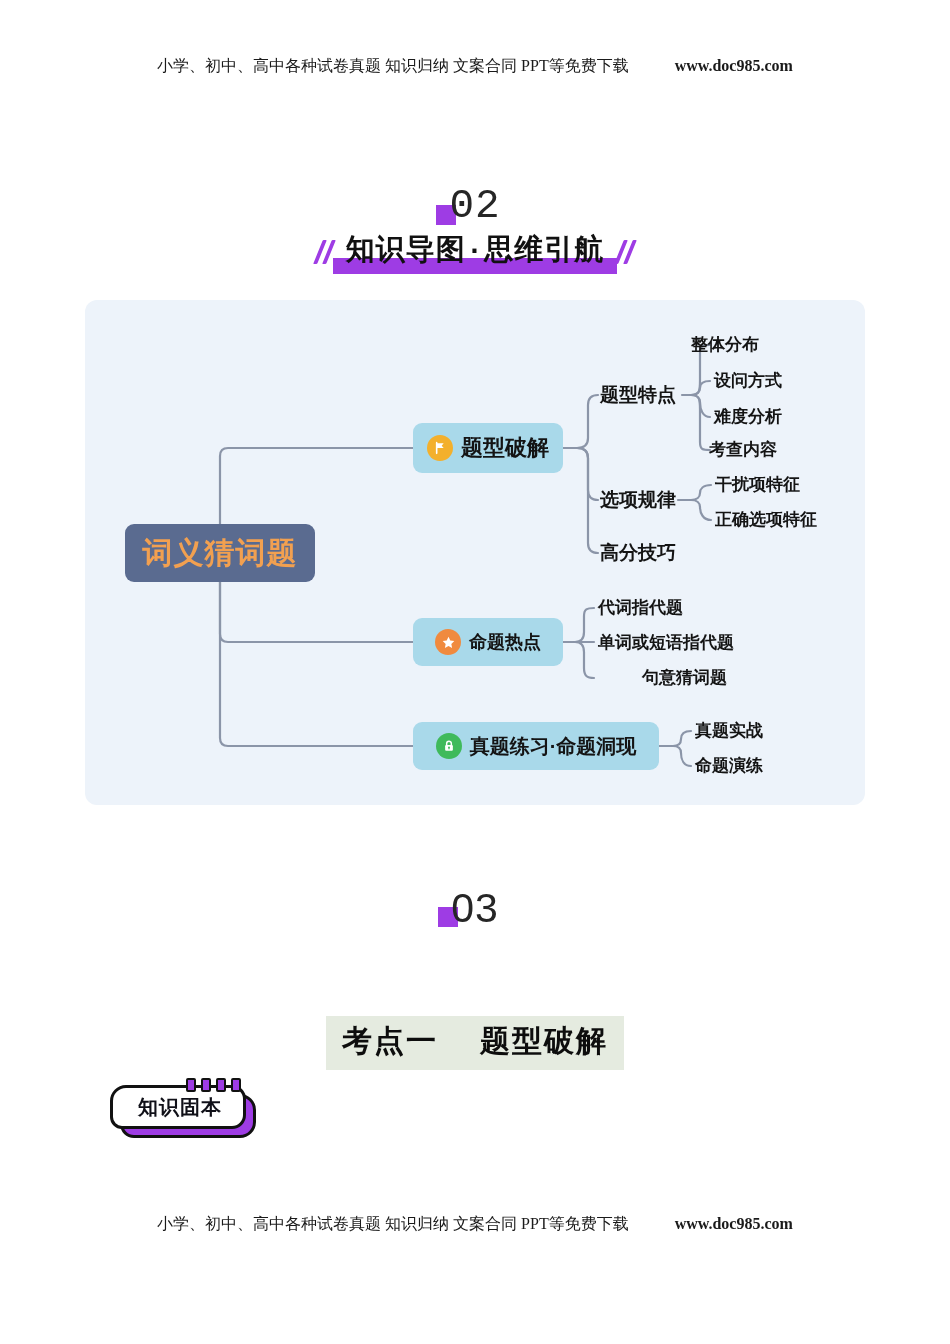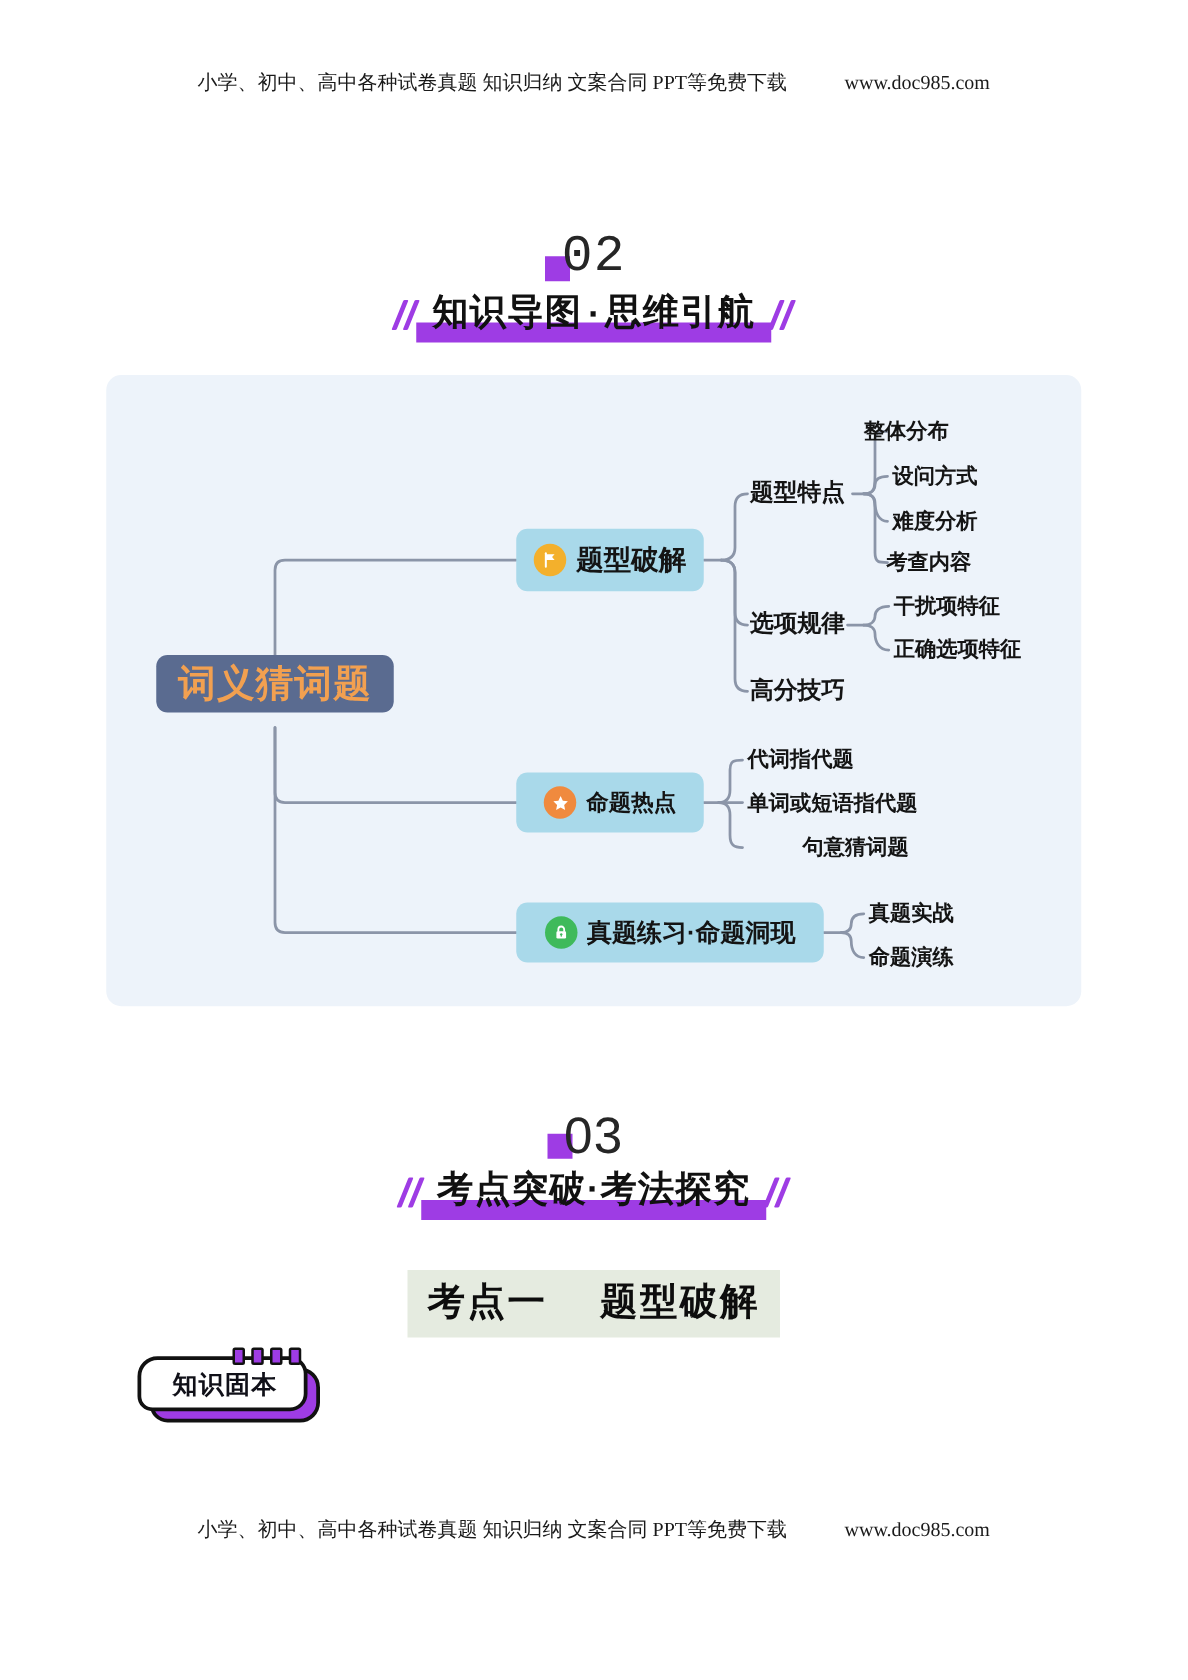--- a/index.html
+++ b/index.html
@@ -2,21 +2,21 @@
 <html><head>
 <meta charset="utf-8">
 <style>
   * { margin:0; padding:0; box-sizing:border-box; }
   html,body { width:950px; height:1344px; background:#ffffff; }
   body { position:relative; font-family:"Liberation Sans", sans-serif; color:#141414; overflow:hidden; }
 
   
   .page-rule { position:absolute; left:0; width:100%; text-align:center;
                font-family:"Liberation Serif", serif; font-size:16px; color:#1a1a1a; }
-  .page-rule .url { margin-left:42px; }
+  .page-rule .url { margin-left:42px;font-weight:bold; }
   .hdr { top:56px; } .ftr { top:1214px; }
 
   
   .section-head { position:absolute; left:0; width:100%; display:flex; flex-direction:column; align-items:center; }
   .sec-num-wrap { position:relative; height:44px; line-height:44px; }
   .sec-num { position:relative; z-index:1; font-size:41px; font-weight:400; letter-spacing:1px; color:#262626; }
   .sec-square { position:absolute; left:-13px; bottom:3px; width:20px; height:20px; background:#9e3ce4; z-index:0; }
   .sec-title-row { margin-top:2px; display:flex; align-items:center; gap:9px; }
   .slashes { display:flex; gap:5px; height:24px; align-items:center; }
   .slash { width:4px; height:24px; background:#9e3ce4; transform:skewX(-22deg); border-radius:1px; }
@@ -25,21 +25,21 @@
   .sec-bar { position:absolute; left:-7px; right:-7px; bottom:-1px; height:16px; background:#9e3ce4; z-index:0; }
   .sec02 { top:184px;font-family:Liberation Mono, monospace; } .sec03 { top:886px; }
 
   
   .mindmap { position:absolute; left:85px; top:300px; width:780px; height:505px;
              background:#edf3fa; border-radius:12px; }
   .mindmap svg.wires { position:absolute; left:0; top:0; }
   .wires path { stroke:#8b95a8; stroke-width:2.2; fill:none; stroke-linecap:round; }
 
   .node { position:absolute; display:flex; align-items:center; justify-content:center; }
-  .root-node { left:40px; top:224px; width:190px; height:46px; background:#5a6b90;
+  .root-node { left:40px; top:224px; width:190px; height:58px; background:#5a6b90;
                border-radius:9px; color:#f2a050; font-size:30px; font-weight:700; letter-spacing:1px; }
   .branch { background:#a9d9ea; border-radius:9px; gap:8px; font-weight:700; color:#141414; }
   .b1 { left:328px; top:123px; width:150px; height:50px; font-size:22px; }
   .b2 { left:328px; top:318px; width:150px; height:48px; font-size:18px; }
   .b3 { left:328px; top:422px; width:246px; height:48px; font-size:20px; }
   .icircle { width:26px; height:26px; border-radius:50%; flex:0 0 26px;
              display:flex; align-items:center; justify-content:center; }
   .ic-flag { background:#f3b02c; } .ic-star { background:#f08a3e; } .ic-lock { background:#3fba5b; }
 
   .sub { position:absolute; font-weight:700; font-size:19px; line-height:20px; white-space:nowrap; color:#141414;}
@@ -176,34 +176,20 @@
 
   <div class="leaf" style="left:610px; top:421px;">真题实战</div>
   <div class="leaf" style="left:610px; top:456px;">命题演练</div>
 </div>
 
 <div class="section-head sec03">
   <div class="sec-num-wrap">
     <div class="sec-square"></div>
     <div class="sec-num">03</div>
   </div>
-  <div class="sec-title-row">
-    <div class="slashes">
-        <i class="slash"></i>
-        <i class="slash"></i>
-      </div>
-    <div class="sec-title-box">
-      <div class="sec-bar"></div>
-      <div class="sec-title">考点突破·考法探究</div>
-    </div>
-    <div class="slashes">
-        <i class="slash"></i>
-        <i class="slash"></i>
-      </div>
-  </div>
 </div>
 
 <div class="exam-row">
   <div class="exam-box">
     <span>考点一</span><span class="exam-gap"></span><span>题型破解</span>
   </div>
 </div>
 
 <div class="badge-wrap">
   <div class="badge-shadow"></div>

